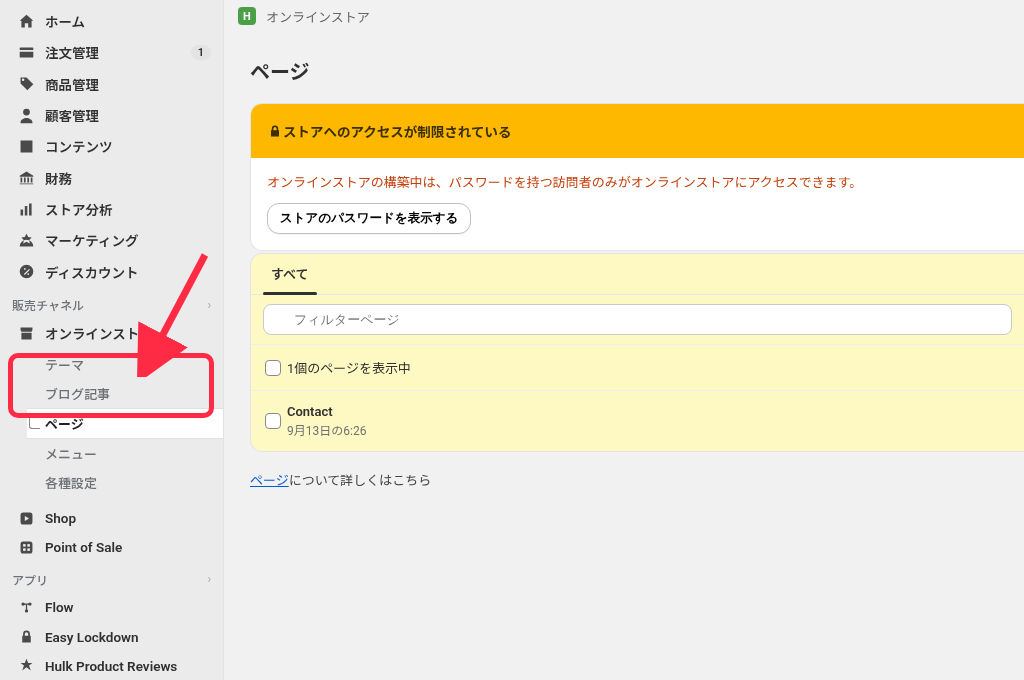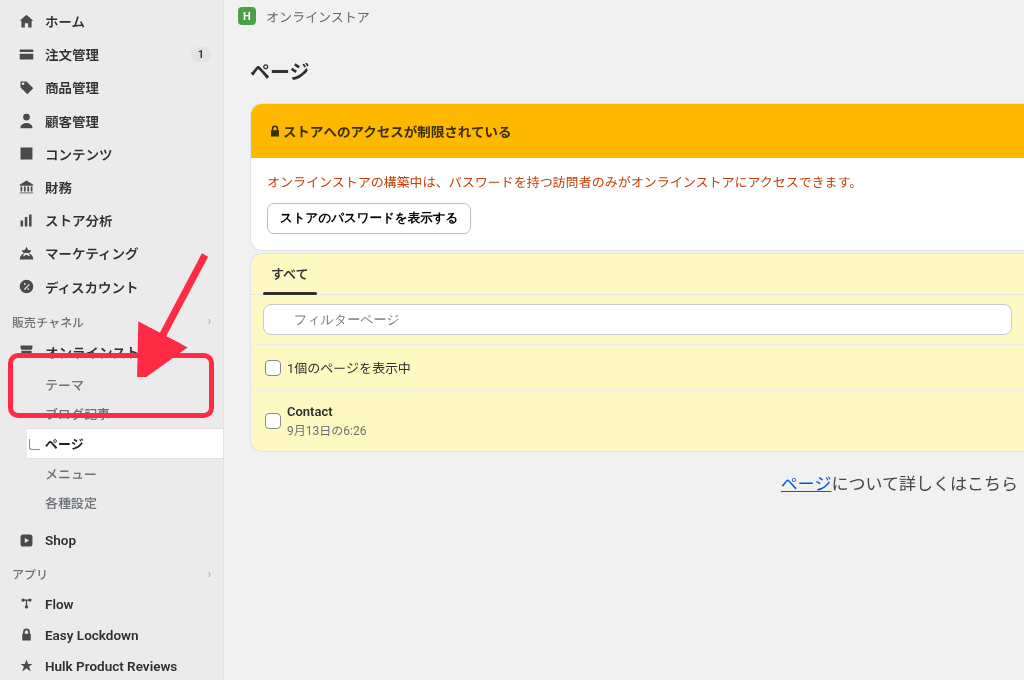--- a/index.html
+++ b/index.html
@@ -162,21 +162,21 @@
   }
   .banner svg { width: 16px; height: 16px; fill: #3b2f00; }
   .banner-body {
     padding: 14px 16px 16px 16px;
   }
   .banner-body p { font-size: 13px; color: #c2410c; margin-bottom: 12px; }
   .btn-outline {
     display: inline-block;
     background: #fff;
     border: 1px solid #bfbfbf;
-    border-radius: 7px;
+    border-radius: 12px;
     padding: 6px 12px;
     font-size: 12.5px;
     font-weight: 600;
     cursor: pointer;
     box-shadow: 0 1px 0 rgba(0,0,0,0.03);
   }
   .card2 {
     background: #fef9c3;
     border: 1px solid #e1e3e5;
     border-right: none;
@@ -236,22 +236,22 @@
   .row:last-child { border-bottom: none; }
   .cb {
     width: 16px; height: 16px;
     border: 1.3px solid #8a8a8a;
     border-radius: 4px;
     background: #fff;
   }
   .row .meta { color: #6d7175; font-size: 12px; margin-top: 2px; }
   .row .title { font-weight: 600; }
   .footer-link {
-    text-align: right;
-    font-size: 17px;
+    text-align: left;
+    font-size: 13px;
     color: #444;
     padding: 18px 6px 0 0;
   }
   .footer-link a { color: #005bd3; text-decoration: underline; }
 </style>
 </head>
 <body>
 
 <div class="app">
 
@@ -374,20 +374,32 @@
     <div class="nav-item" style="margin-top:6px;">
       <span class="icon-box">
         <svg viewBox="0 0 20 20">
             <rect x="3" y="3" width="14" height="14" rx="3"></rect>
             <path d="M8 7l5 3-5 3z" fill="#ebebeb"></path>
           </svg>
       </span>
       <span>Shop</span>
     </div>
 
+    <div class="nav-item">
+      <span class="icon-box">
+        <svg viewBox="0 0 20 20">
+            <rect x="3" y="3" width="14" height="14" rx="3"></rect>
+            <rect x="6" y="6" width="3" height="3" fill="#ebebeb"></rect>
+            <rect x="11" y="6" width="3" height="3" fill="#ebebeb"></rect>
+            <rect x="6" y="11" width="3" height="3" fill="#ebebeb"></rect>
+            <rect x="11" y="11" width="3" height="3" fill="#ebebeb"></rect>
+          </svg>
+      </span>
+      <span>Point of Sale</span>
+    </div>
 
     <div class="section-label">
       <span>アプリ</span>
       <span class="chev">›</span>
     </div>
 
     <div class="nav-item">
       <span class="icon-box">
         <svg viewBox="0 0 20 20">
             <circle cx="6" cy="6" r="2"></circle>

